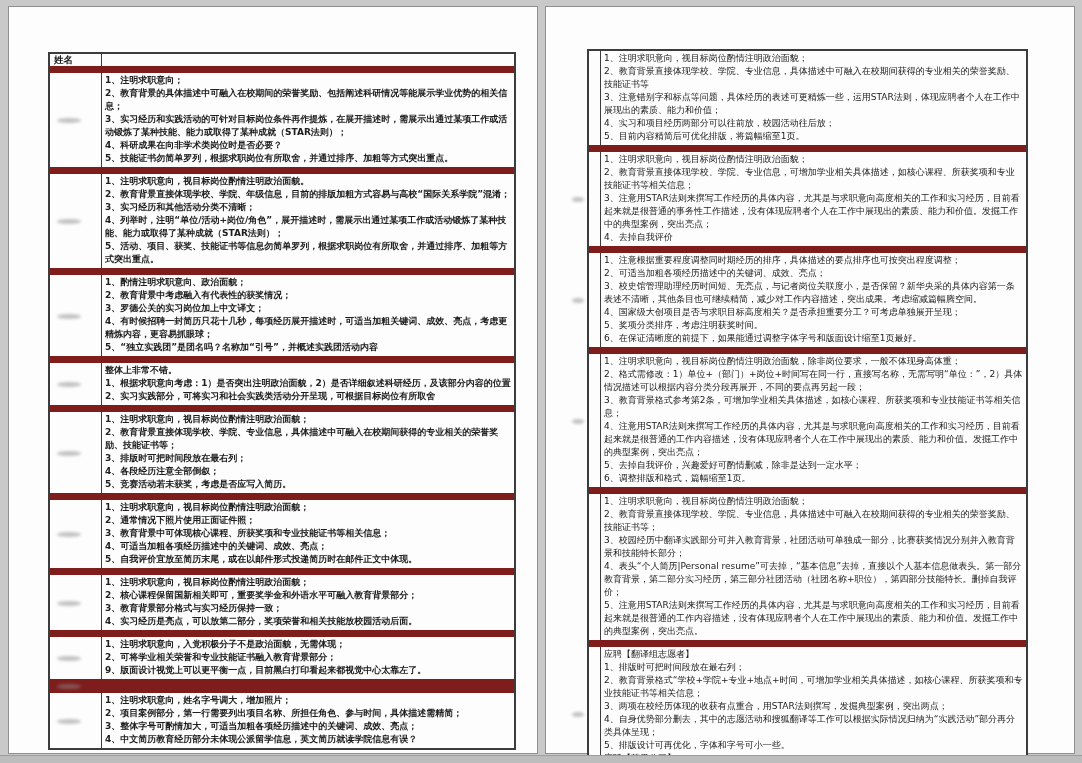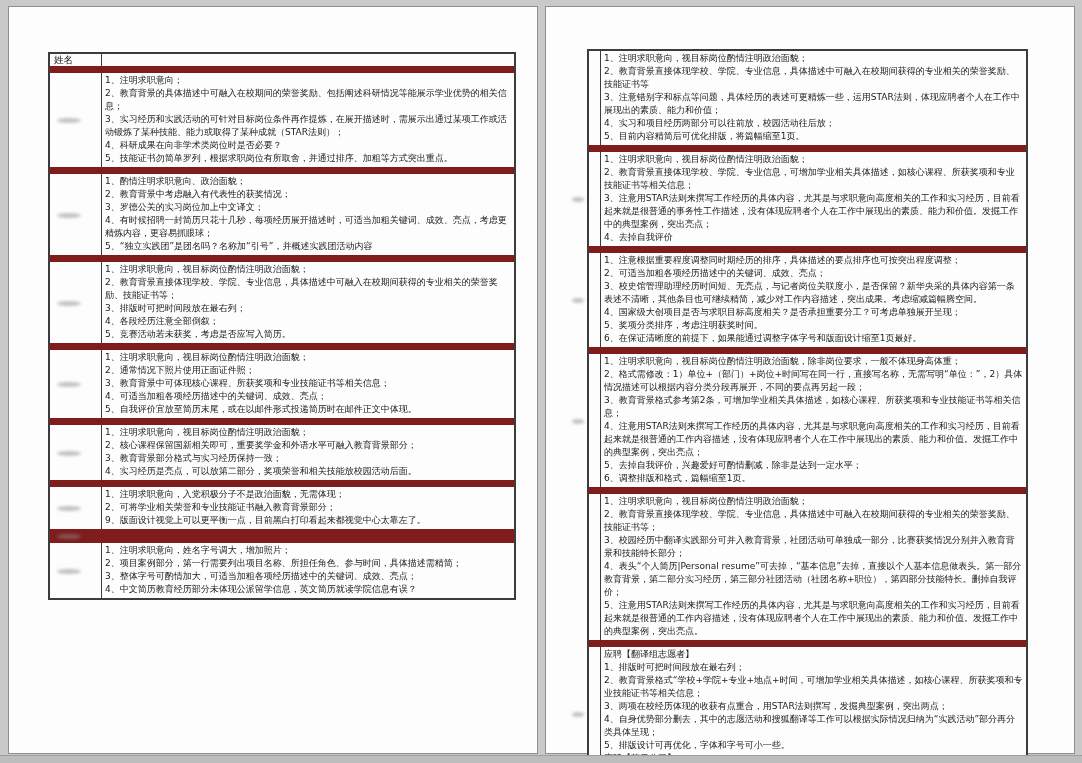--- a/index.html
+++ b/index.html
@@ -10,21 +10,21 @@
     font-family: "DejaVu Sans", sans-serif;
     overflow: hidden;
   }
   .page {
     position: absolute; top: 6px;
     width: 530px; height: 748px;
     background: #fdfdfd;
     border: 1px solid #8f8f8f;
     box-sizing: border-box;
   }
-  .page-left  { left: 8px; }
+  .page-left  { left: 8px; font-weight: bold; }
   .page-right { left: 545px; }
   .ftable {
     position: absolute;
     border: 2px solid #3c3c3c;
     background: #fdfdfd;
   }
   .page-left  .ftable { left: 39px; top: 45px; width: 464px; }
   .page-right .ftable { left: 41px; top: 42px; width: 437px; }
   .frow { display: flex; border-top: 7px solid #7f1d1d; }
   .frow:first-child { border-top: none; }
@@ -88,25 +88,43 @@
       <div class="sug-cell">1、注明求职意向；
 2、教育背景的具体描述中可融入在校期间的荣誉奖励、包括阐述科研情况等能展示学业优势的相关信息；
 3、实习经历和实践活动的可针对目标岗位条件再作提炼，在展开描述时，需展示出通过某项工作或活动锻炼了某种技能、能力或取得了某种成就（STAR法则）；
 4、科研成果在向非学术类岗位时是否必要？
 5、技能证书勿简单罗列，根据求职岗位有所取舍，并通过排序、加粗等方式突出重点。</div>
     </div>
     <div class="frow">
       <div class="name-cell">
           <span class="smudge"></span>
         </div>
+      <div class="sug-cell">1、注明求职意向，视目标岗位酌情注明政治面貌。
+2、教育背景直接体现学校、学院、年级信息，目前的排版加粗方式容易与高校“国际关系学院”混淆；
+3、实习经历和其他活动分类不清晰；
+4、列举时，注明“单位/活动+岗位/角色”，展开描述时，需展示出通过某项工作或活动锻炼了某种技能、能力或取得了某种成就（STAR法则）；
+5、活动、项目、获奖、技能证书等信息勿简单罗列，根据求职岗位有所取舍，并通过排序、加粗等方式突出重点。</div>
+    </div>
+    <div class="frow">
+      <div class="name-cell">
+          <span class="smudge"></span>
+        </div>
       <div class="sug-cell">1、酌情注明求职意向、政治面貌；
 2、教育背景中考虑融入有代表性的获奖情况；
 3、罗德公关的实习岗位加上中文译文；
 4、有时候招聘一封简历只花十几秒，每项经历展开描述时，可适当加粗关键词、成效、亮点，考虑更精炼内容，更容易抓眼球；
 5、“独立实践团”是团名吗？名称加“引号”，并概述实践团活动内容</div>
+    </div>
+    <div class="frow">
+      <div class="name-cell">
+          <span class="smudge"></span>
+        </div>
+      <div class="sug-cell">整体上非常不错。
+1、根据求职意向考虑：1）是否突出注明政治面貌，2）是否详细叙述科研经历，及该部分内容的位置
+2、实习实践部分，可将实习和社会实践类活动分开呈现，可根据目标岗位有所取舍</div>
     </div>
     <div class="frow">
       <div class="name-cell">
           <span class="smudge"></span>
         </div>
       <div class="sug-cell">1、注明求职意向，视目标岗位酌情注明政治面貌；
 2、教育背景直接体现学校、学院、专业信息，具体描述中可融入在校期间获得的专业相关的荣誉奖励、技能证书等；
 3、排版时可把时间段放在最右列；
 4、各段经历注意全部倒叙；
 5、竞赛活动若未获奖，考虑是否应写入简历。</div>

